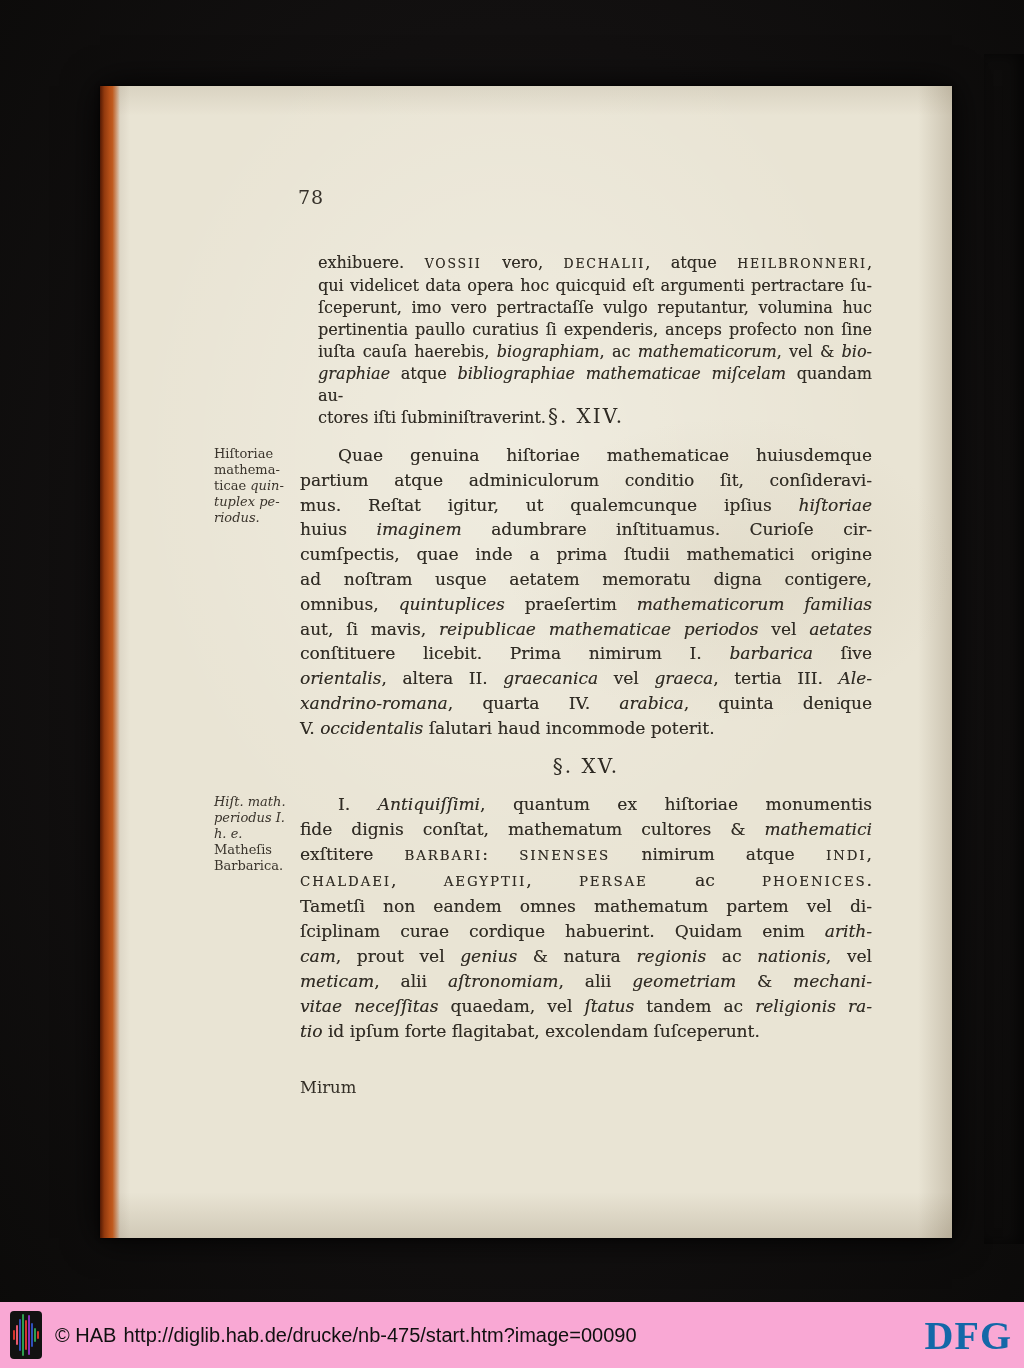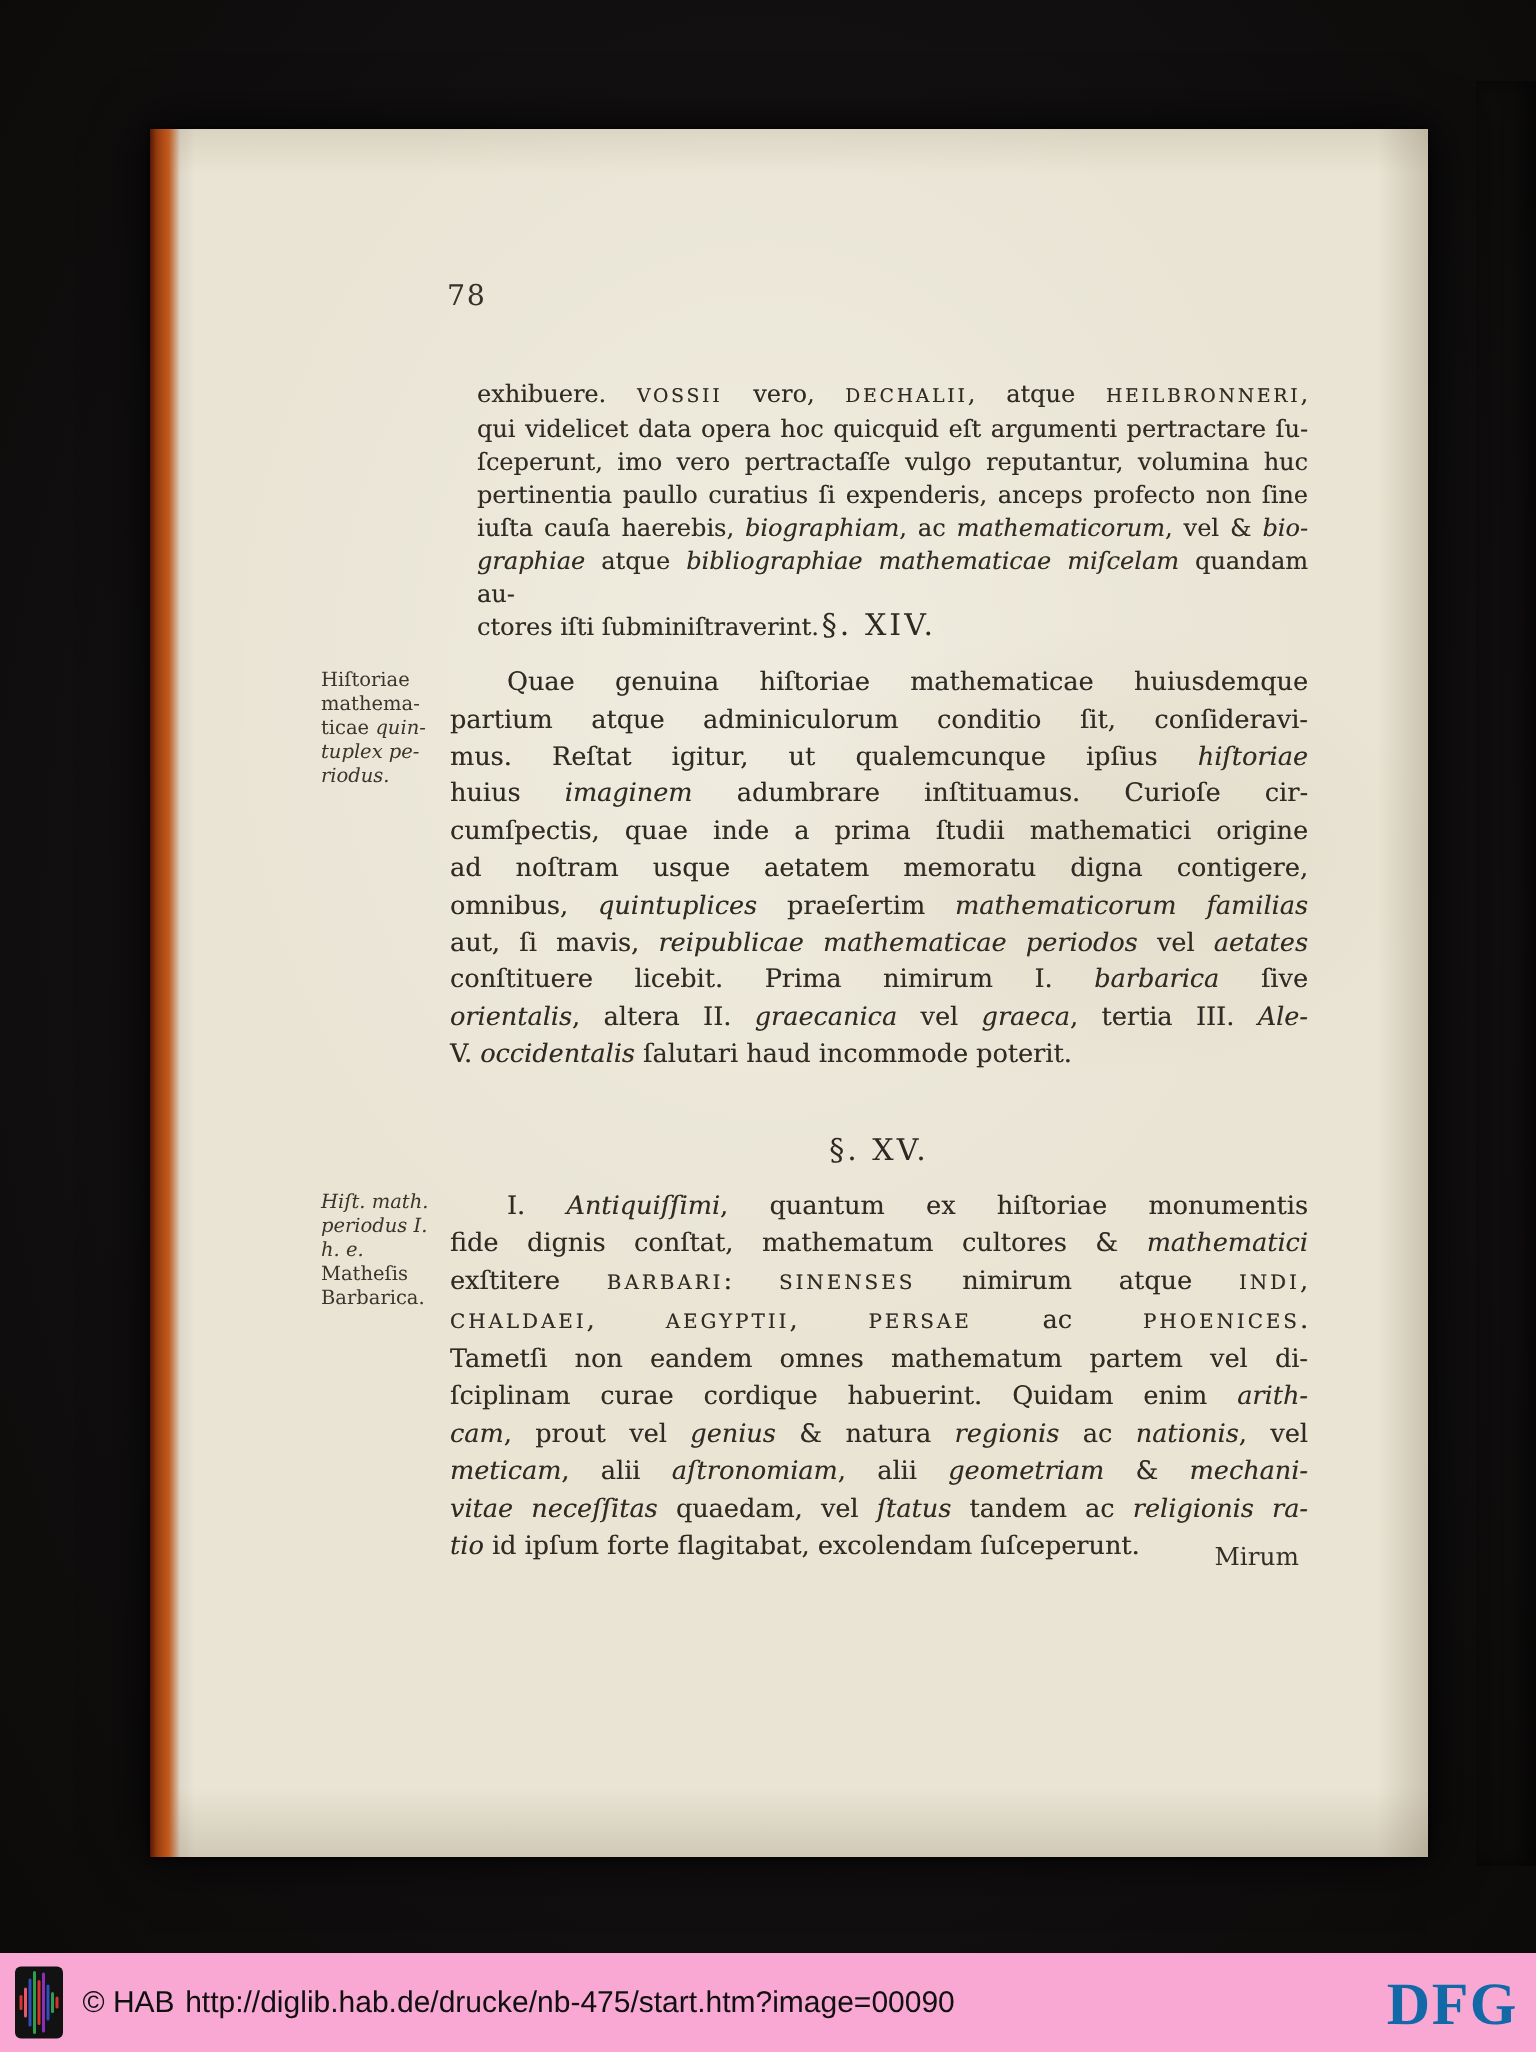--- a/index.html
+++ b/index.html
@@ -91,22 +91,21 @@
   .note1 { top: 360px; }
   .note2 { top: 708px; }
 
   .para14 { left: 200px; top: 357px; width: 572px; }
   .para14 .line { font-size: 17px; line-height: 24.8px; text-shadow: 0.2px 0.2px 0.3px rgba(45,35,22,0.45); }
 
   .para15 { left: 200px; top: 706px; width: 572px; }
   .para15 .line { font-size: 17px; line-height: 25px; text-shadow: 0.2px 0.2px 0.3px rgba(45,35,22,0.45); }
 
   .catchword {
-    left: 200px; top: 942px; width: 566px;
-    text-align: right;
+    left: 200px; top: 992px; width: 566px;
     font-size: 16.5px;
     color: #332e26;
   }
 
   
   .footer {
     position: absolute;
     left: 0; right: 0; bottom: 0;
     height: 66px;
     background: #f9a8d4;
@@ -192,20 +191,21 @@
         <div class="line j indent"><span>Quae genuina hiſtoriae mathematicae huiusdemque</span></div>
         <div class="line j"><span>partium atque adminiculorum conditio ſit, conſideravi-</span></div>
         <div class="line j"><span>mus. Reſtat igitur, ut qualemcunque ipſius </span><span class="it">hiſtoriae</span></div>
         <div class="line j"><span>huius </span><span class="it">imaginem</span><span> adumbrare inſtituamus. Curioſe cir-</span></div>
         <div class="line j"><span>cumſpectis, quae inde a prima ſtudii mathematici origine</span></div>
         <div class="line j"><span>ad noſtram usque aetatem memoratu digna contigere,</span></div>
         <div class="line j"><span>omnibus, </span><span class="it">quintuplices</span><span> praeſertim </span><span class="it">mathematicorum familias</span></div>
         <div class="line j"><span>aut, ſi mavis, </span><span class="it">reipublicae mathematicae periodos</span><span> vel </span><span class="it">aetates</span></div>
         <div class="line j"><span>conſtituere licebit. Prima nimirum I. </span><span class="it">barbarica</span><span> ſive</span></div>
         <div class="line j"><span class="it">orientalis</span><span>, altera II. </span><span class="it">graecanica</span><span> vel </span><span class="it">graeca</span><span>, tertia III. </span><span class="it">Ale-</span></div>
+        <div class="line j"><span class="it">xandrino-romana</span><span>, quarta IV. </span><span class="it">arabica</span><span>, quinta denique</span></div>
         <div class="line"><span>V. </span><span class="it">occidentalis</span><span> ſalutari haud incommode poterit.</span></div>
       </div>
 
     <div class="section-heading h15">§. XV.</div>
 
     <div class="margin-note note2">
         <div class="line"><span class="it">Hiſt. math.</span></div>
         <div class="line"><span class="it">periodus I.</span></div>
         <div class="line"><span class="it">h. e.</span></div>
         <div class="line"><span>Matheſis</span></div>

